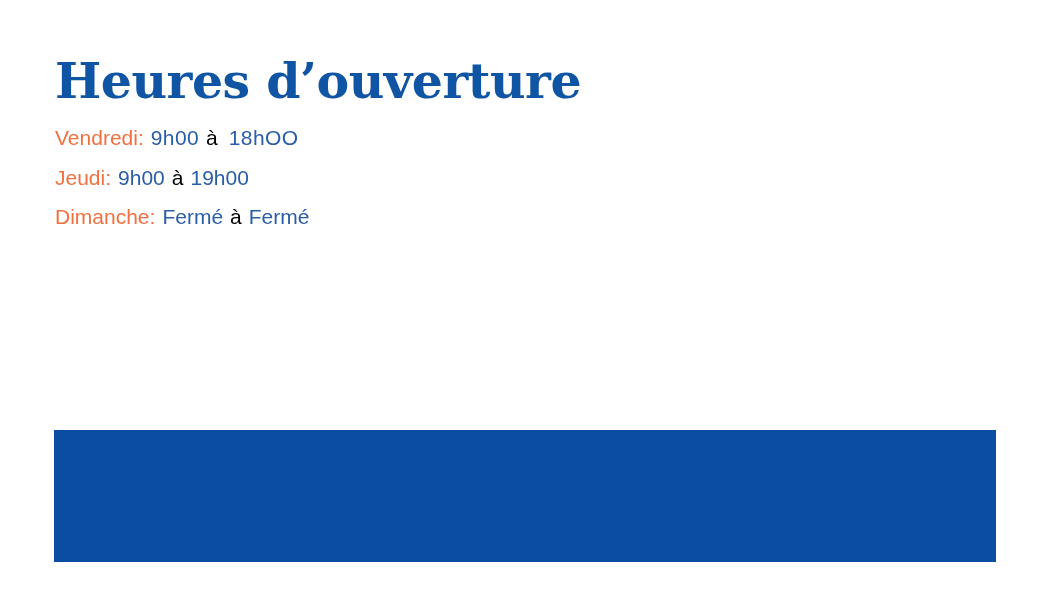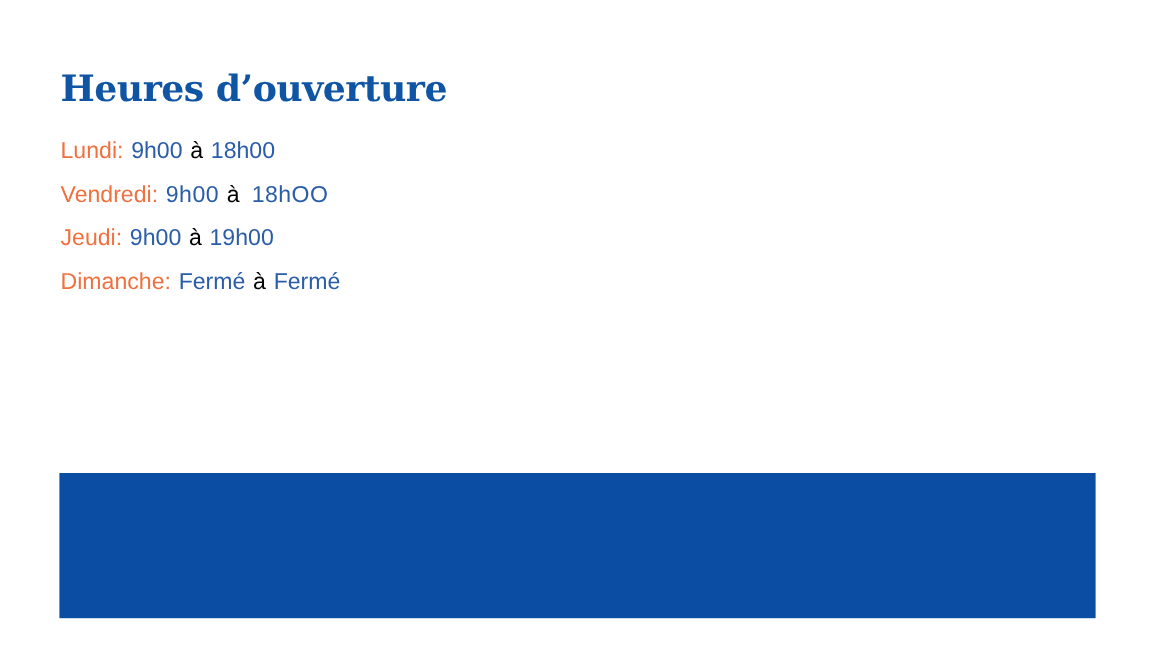--- a/index.html
+++ b/index.html
@@ -21,21 +21,21 @@
   }
   .hours-panel {
     position: absolute;
     left: 55px;
     top: 58px;
     width: 960px;
   }
   .page-title {
     font-family: "DejaVu Serif", "Liberation Serif", serif;
     font-weight: bold;
-    font-size: 33px;
+    font-size: 49px;
     line-height: 46px;
     letter-spacing: -0.5px;
     color: #1055a4;
     margin: 0 0 14px 0;
     white-space: nowrap;
   }
   .hours-list {
     list-style: none;
     margin: 0;
     padding: 0;
@@ -75,23 +75,20 @@
 <body>
 
 <div class="page">
 
   <section class="hours-panel">
 
     <h1 class="page-title">Heures d’ouverture</h1>
 
     <ul class="hours-list">
 
-      <li class="hours-row row-lundi">
-        <span class="day-label">Lundi:</span><span class="day-hours">9h00</span><span class="sep">à</span><span class="day-hours" style="margin-left:0">18h00</span>
-      </li>
 
 
       <li class="hours-row row-mercredi">
         <span class="day-label">Vendredi:</span><span class="day-hours">9h00</span><span class="sep">à</span><span class="day-hours" style="margin-left:4px">18hOO</span>
       </li>
 
       <li class="hours-row row-jeudi">
         <span class="day-label">Jeudi:</span><span class="day-hours">9h00</span><span class="sep">à</span><span class="day-hours" style="margin-left:0">19h00</span>
       </li>
 

